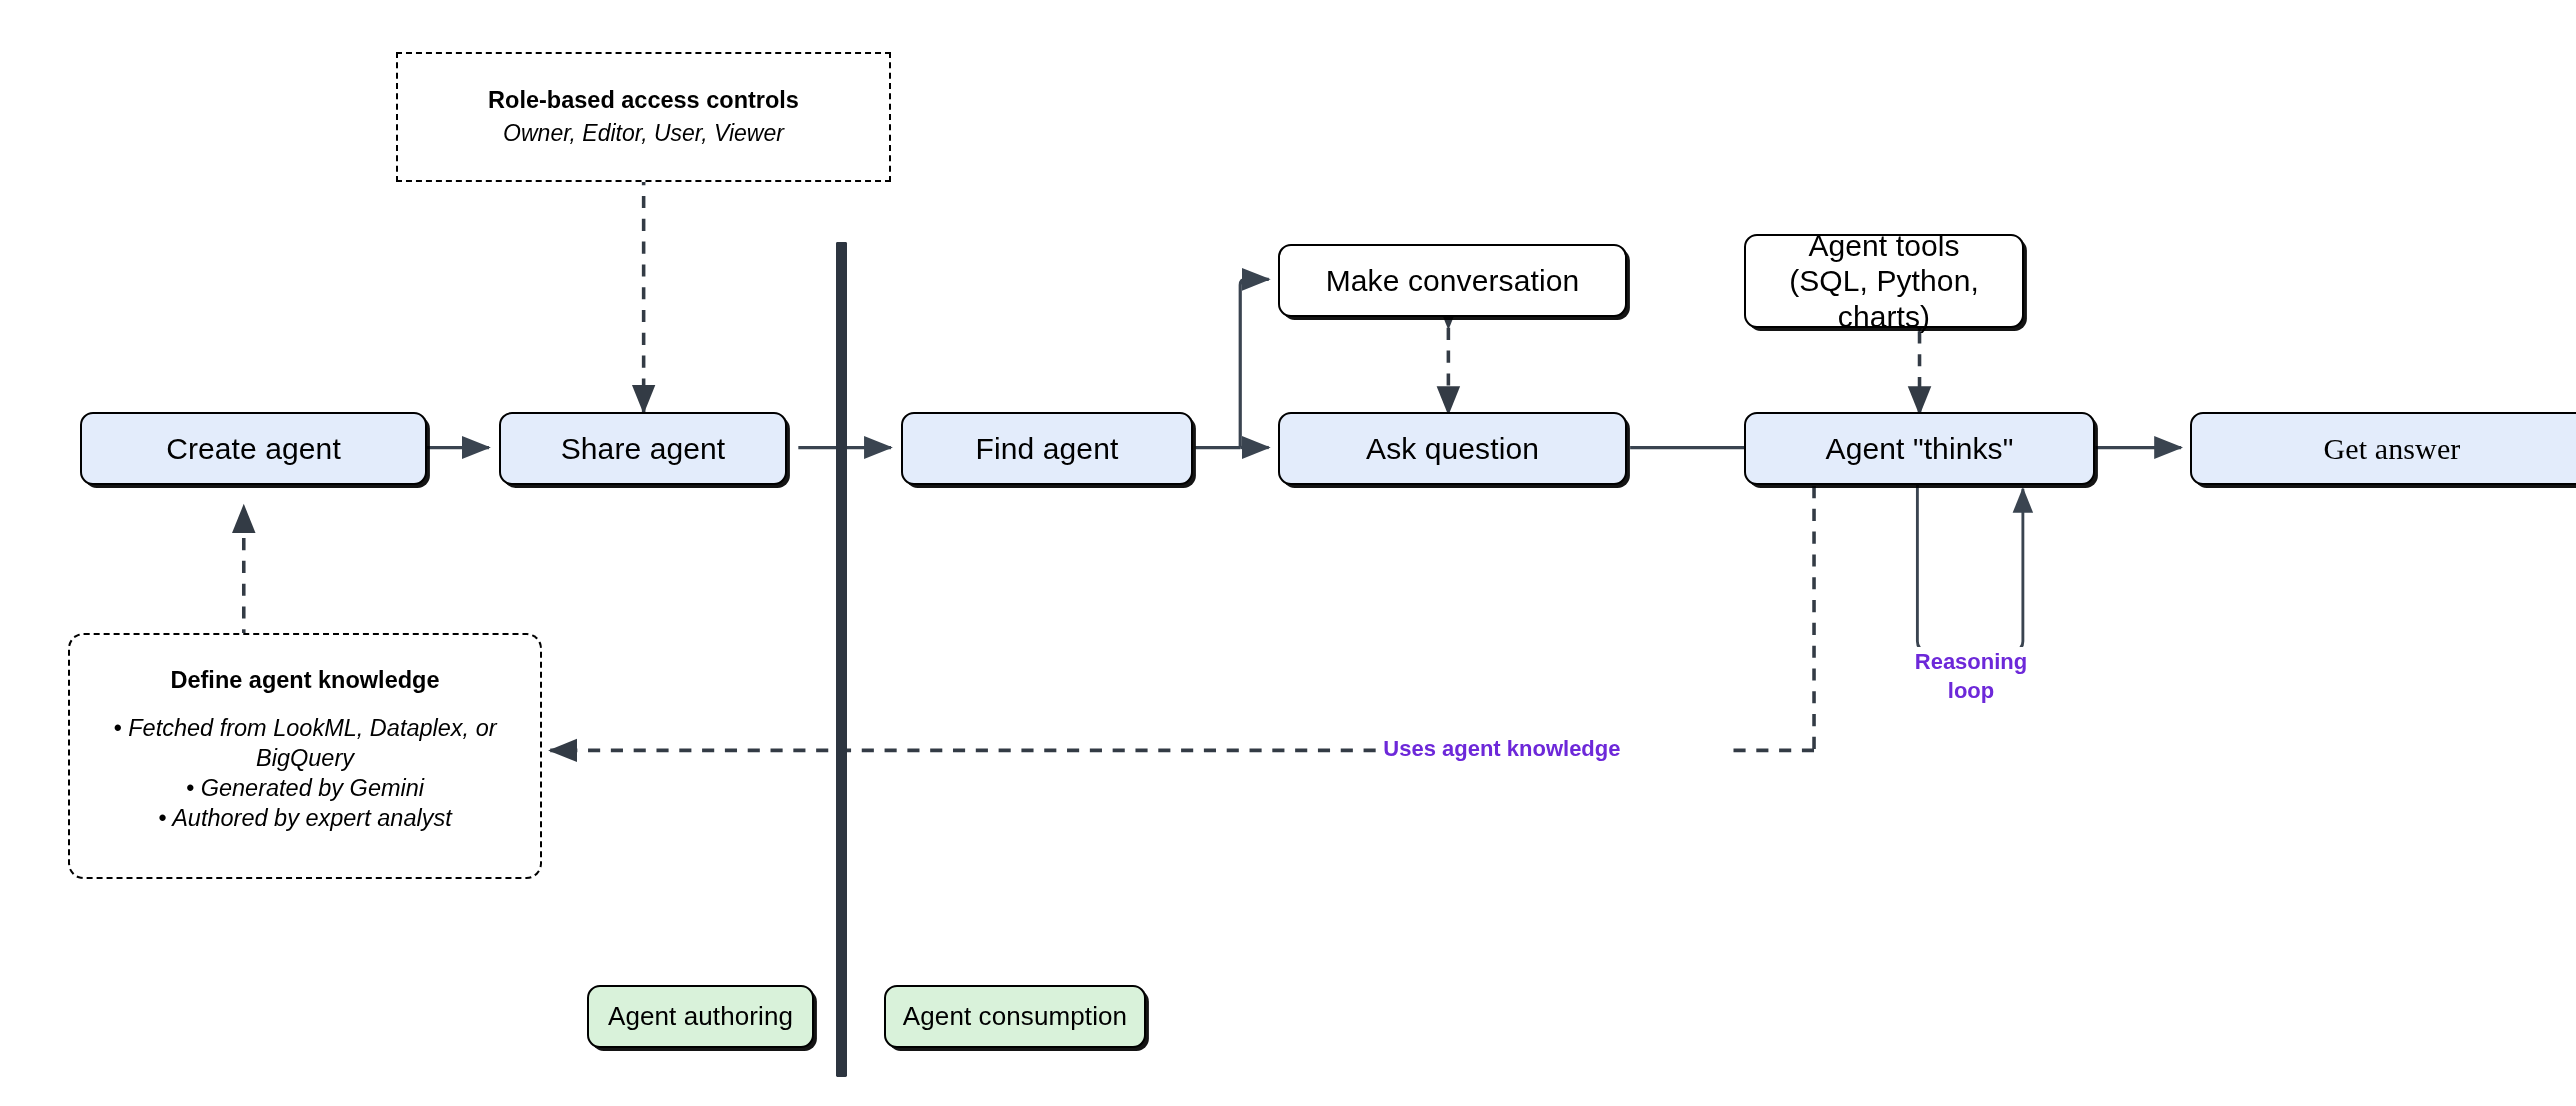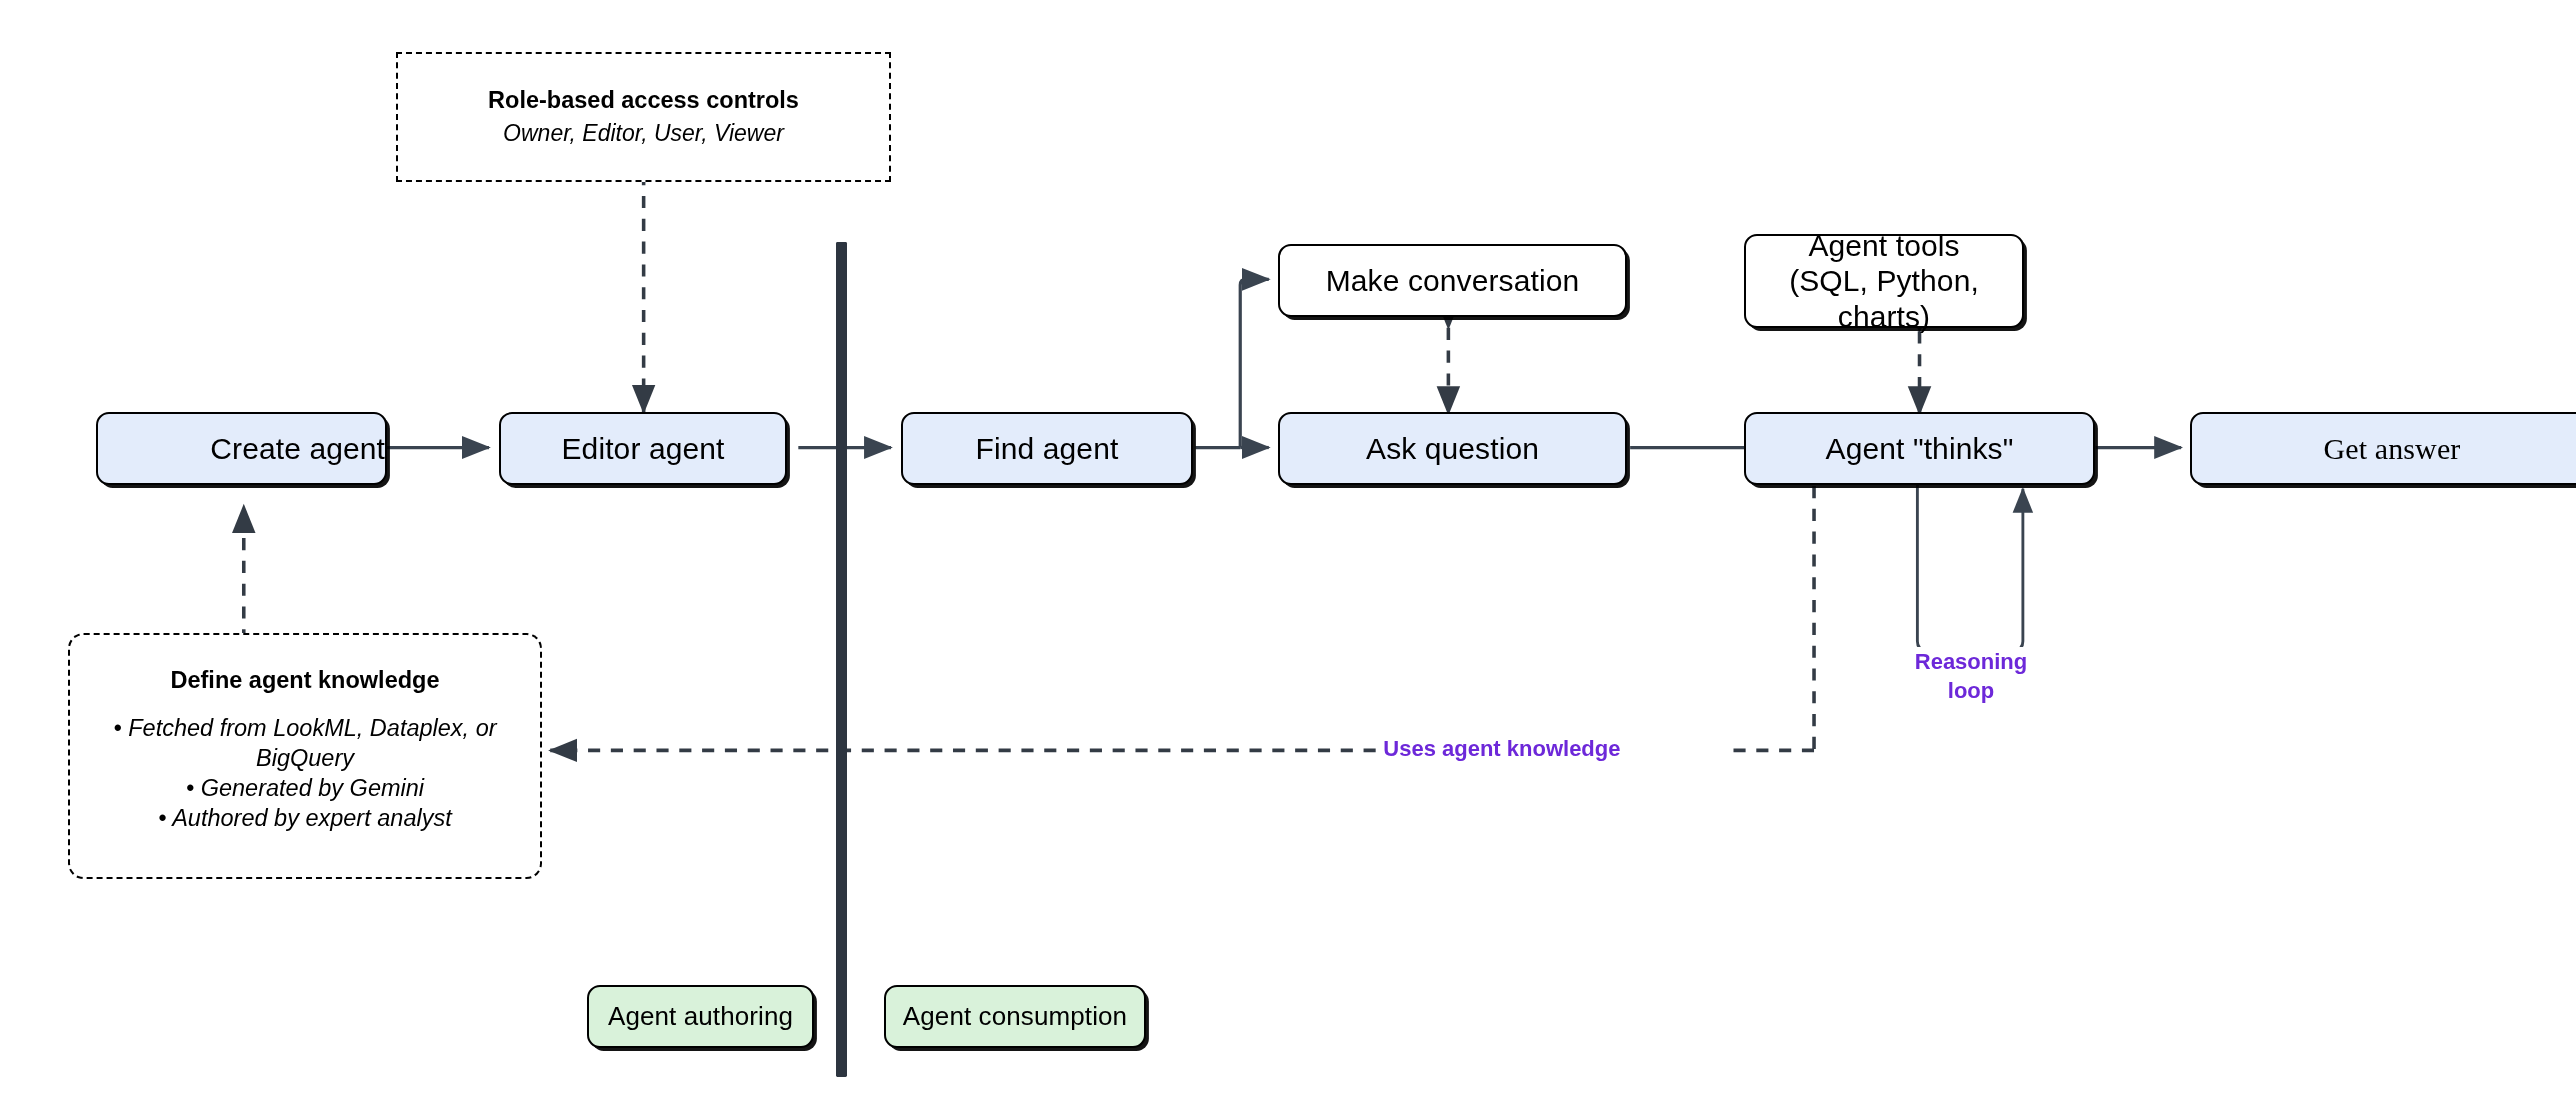--- a/index.html
+++ b/index.html
@@ -157,26 +157,26 @@
 
   <div class="dashbox round" style="left:68px; top:633px; width:474px; height:246px; padding:0 17px;">
     <div class="hd">Define agent knowledge</div>
     <ul>
       <li>• Fetched from LookML, Dataplex, or BigQuery</li>
       <li>• Generated by Gemini</li>
       <li>• Authored by expert analyst</li>
     </ul>
   </div>
 
-  <div class="node blue" style="left:96px; top:412px; width:291px; height:73px;justify-content:flex-end;">
+  <div class="node blue" style="left:80px; top:412px; width:347px; height:73px;">
     <span>Create agent</span>
   </div>
 
   <div class="node blue" style="left:499px; top:412px; width:288px; height:73px;">
-    <span>Editor agent</span>
+    <span>Share agent</span>
   </div>
 
   <div class="node blue" style="left:901px; top:412px; width:292px; height:73px;">
     <span>Find agent</span>
   </div>
 
   <div class="node white" style="left:1278px; top:244px; width:349px; height:73px;">
     <span>Make conversation</span>
   </div>
 

